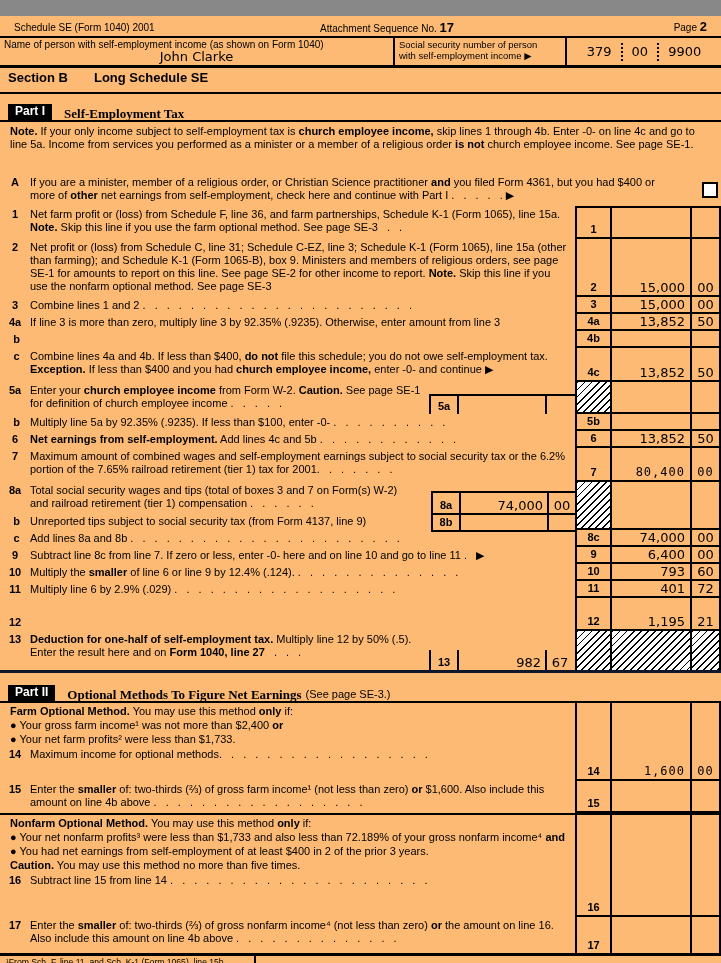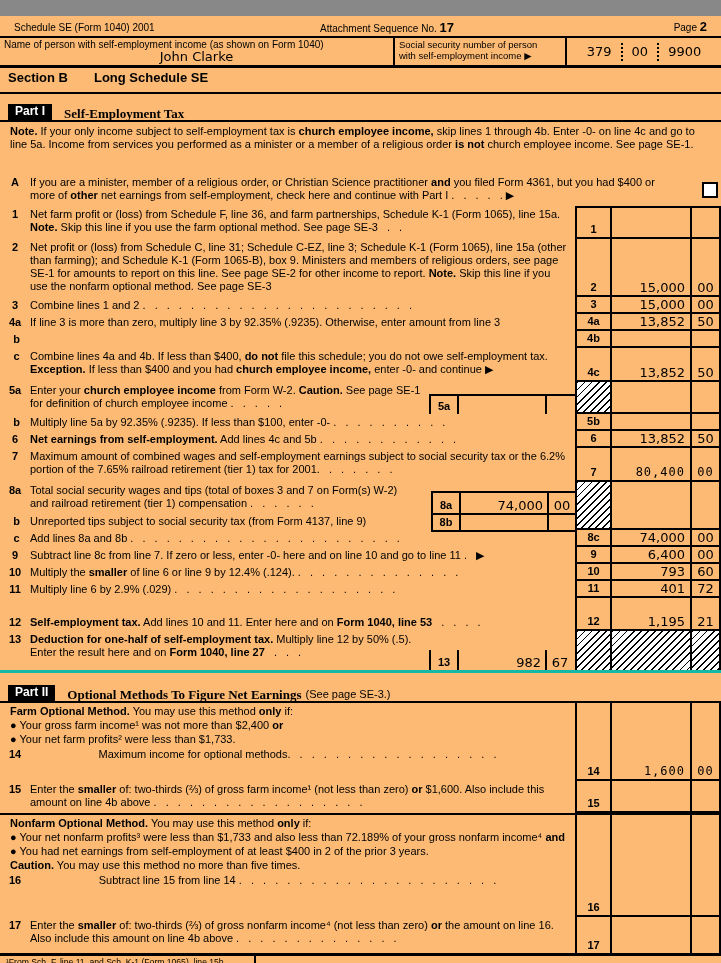--- a/index.html
+++ b/index.html
@@ -63,21 +63,21 @@
   .mini .mcts { width:28px; border-left:2px solid #000; display:flex; align-items:flex-end; justify-content:center; padding-bottom:1px; }
   .abs-mini { position:absolute; right:0; bottom:0; height:20px; border-top:2px solid #000; }
   .sub { display:flex; align-items:flex-start; }
   .sub .lt2 { flex:1; padding-right:14px; }
   .mini20 > div { height:20px; }
   
   .p2text { padding:2px 4px 0 10px; }
   .p2text .bullet { margin-top:1px; }
   .nl { display:flex; }
   .nl .ln { width:30px; text-align:center; font-weight:bold; flex-shrink:0; }
-  .nl .lt { flex:1; padding-right:6px;text-align:center; }
+  .nl .lt { flex:1; padding-right:6px; }
   #row16wrap { border-top:2px solid #000; }
   
   #foot { height:26px; border-top:3px solid #000; border-bottom:3px solid #000; display:flex; font-size:8.6px; line-height:10px; }
   #foot .fl { width:256px; border-right:2px solid #000; padding:1px 3px 0 6px; }
   #foot .fr { flex:1; padding:1px 3px 0 6px; }
 </style>
 </head>
 <body>
 
 <div id="page">
@@ -319,30 +319,29 @@
     <div class="rcells">
         <div class="cell-num">11</div>
         <div class="cell-amt hw">401</div>
         <div class="cell-cents hw">72</div>
       </div>
   </div>
 
   <div class="grow" style="height:33px">
     <div class="row-text vb">
         <div class="ln">12</div>
-        <div class="lt"><span class="b">Self-employment tax.</span><span> Add lines 10 and 11. Enter here and on </span><span class="b">Form 1040, line 53</span><span class="d"> . . . .</span></div>
       </div>
     <div class="rcells">
         <div class="cell-num">12</div>
         <div class="cell-amt hw">1,195</div>
         <div class="cell-cents hw">21</div>
       </div>
   </div>
 
-  <div class="grow" style="height:42px;border-bottom:3px solid #14b8a6">
+  <div class="grow" style="height:42px;border-bottom:3px solid #0f172a">
     <div class="row-text">
       <div class="ln">13</div>
       <div class="lt" style="padding-right:156px"><span class="b">Deduction for one-half of self-employment tax.</span><span> Multiply line 12 by 50% (.5). Enter the result here and on </span><span class="b">Form 1040, line 27</span><span class="d">  . . .</span></div>
       <div class="mini" style="position:absolute;right:0;bottom:0;height:20px;width:146px">
         <div class="mnum">13</div>
         <div class="mamt hw">982</div>
         <div class="mcts hw">67</div>
       </div>
     </div>
     <div class="rcells" style="border-bottom:none">

